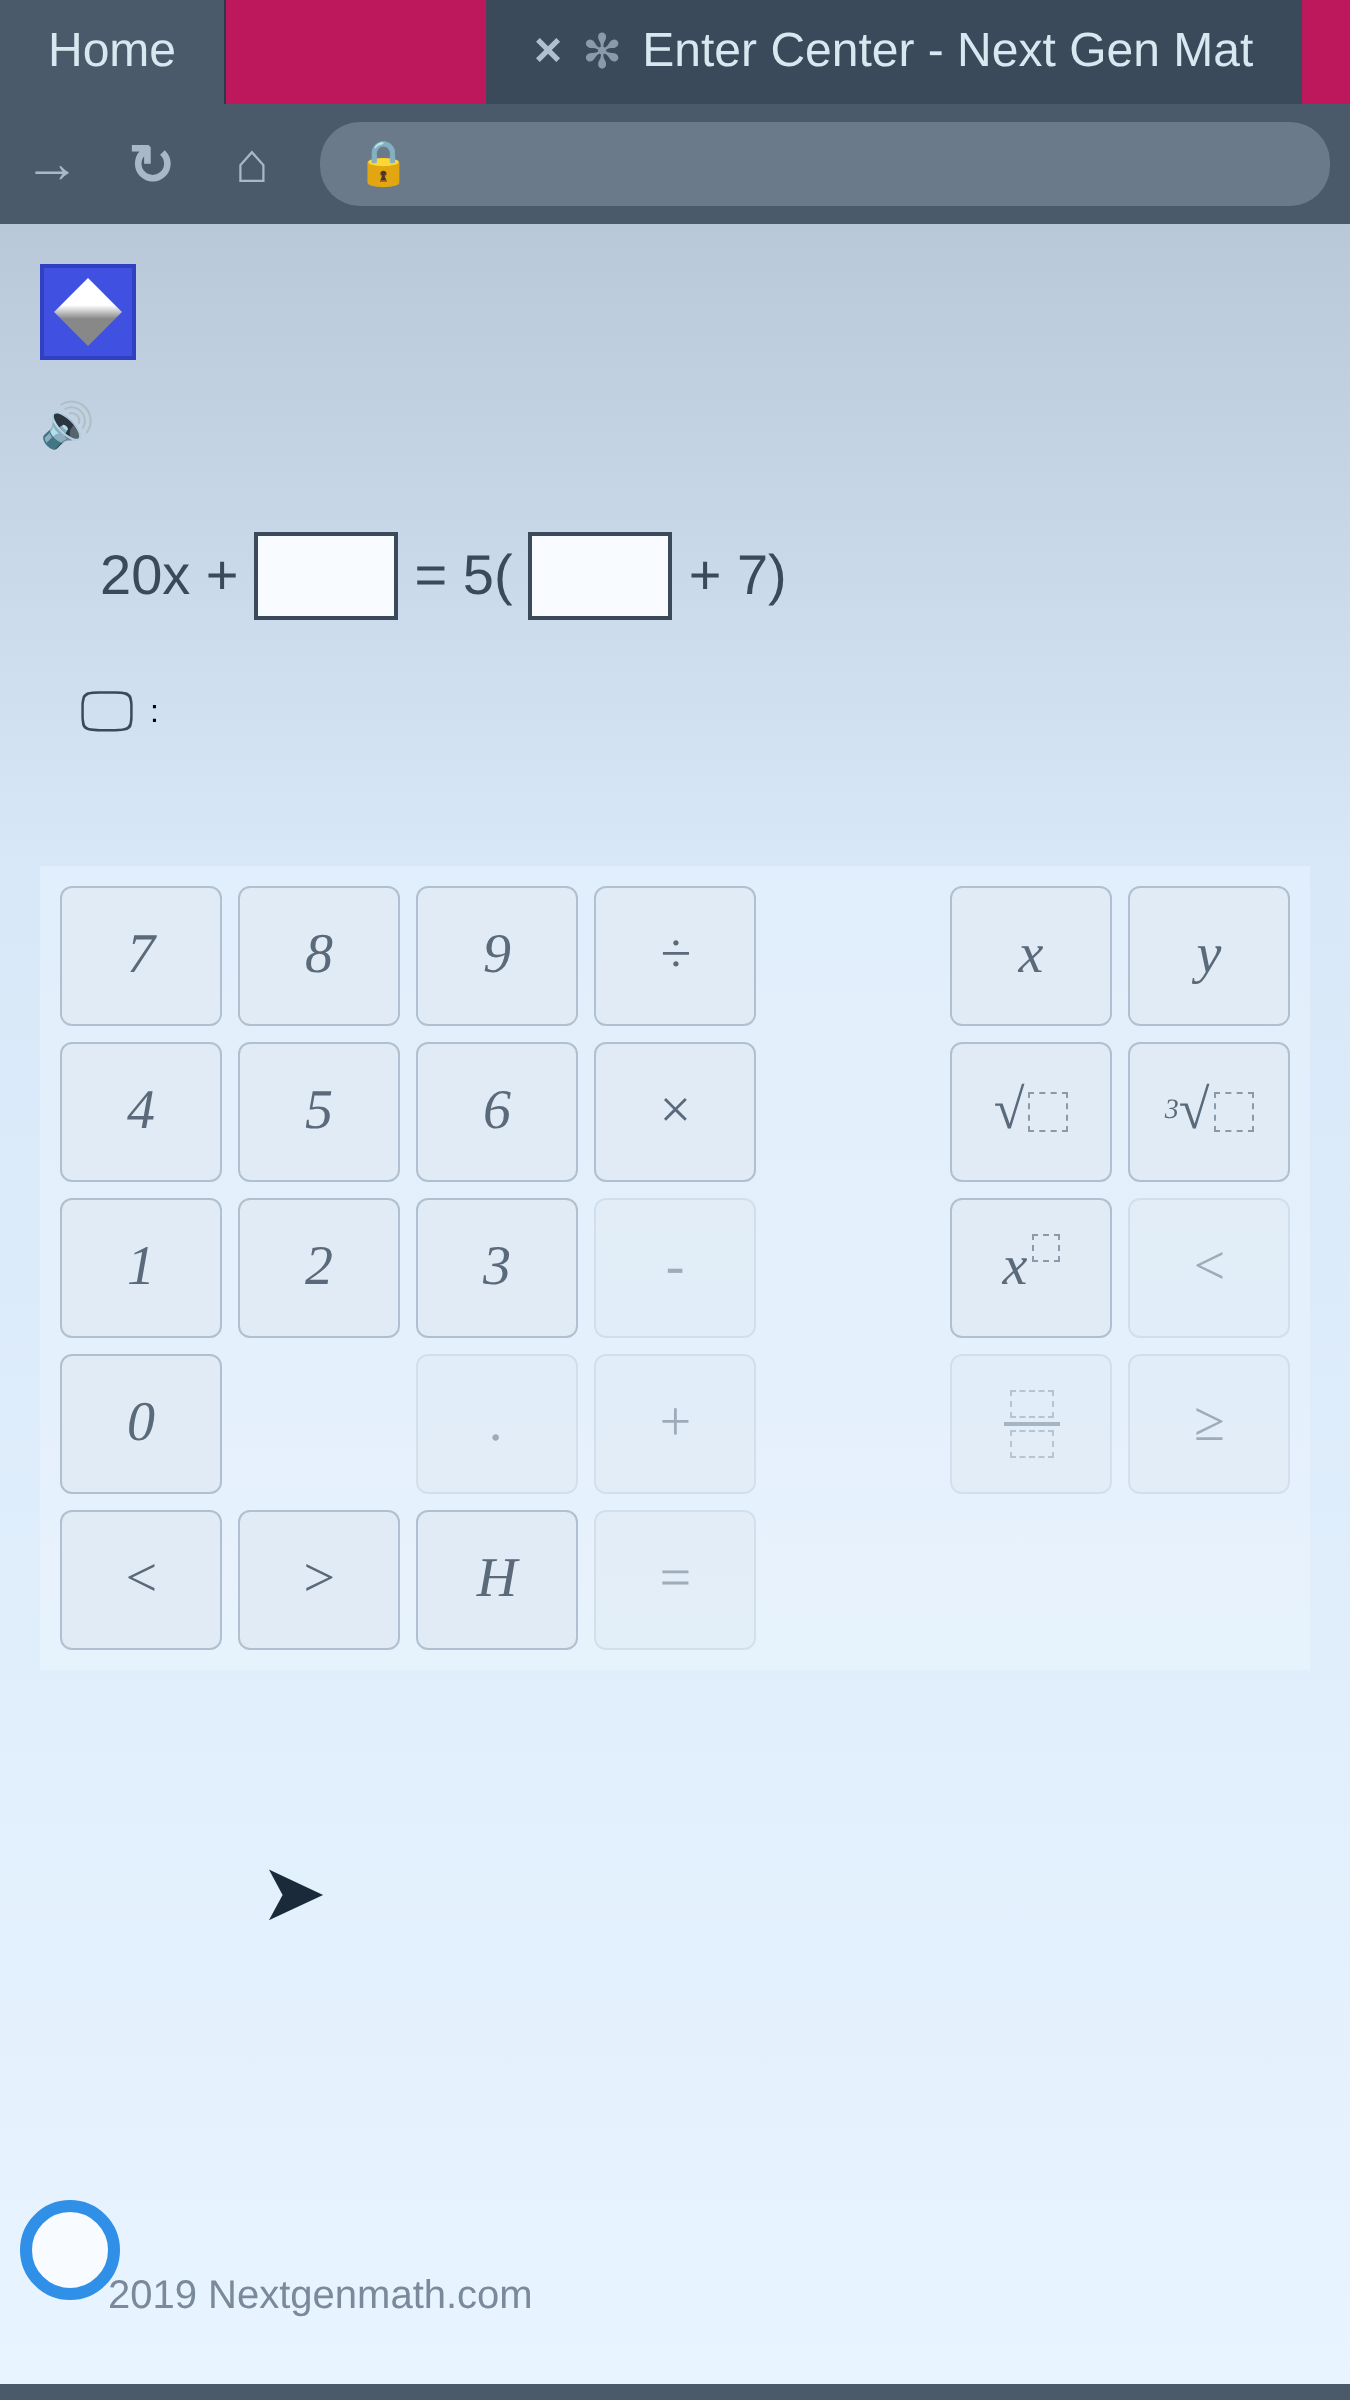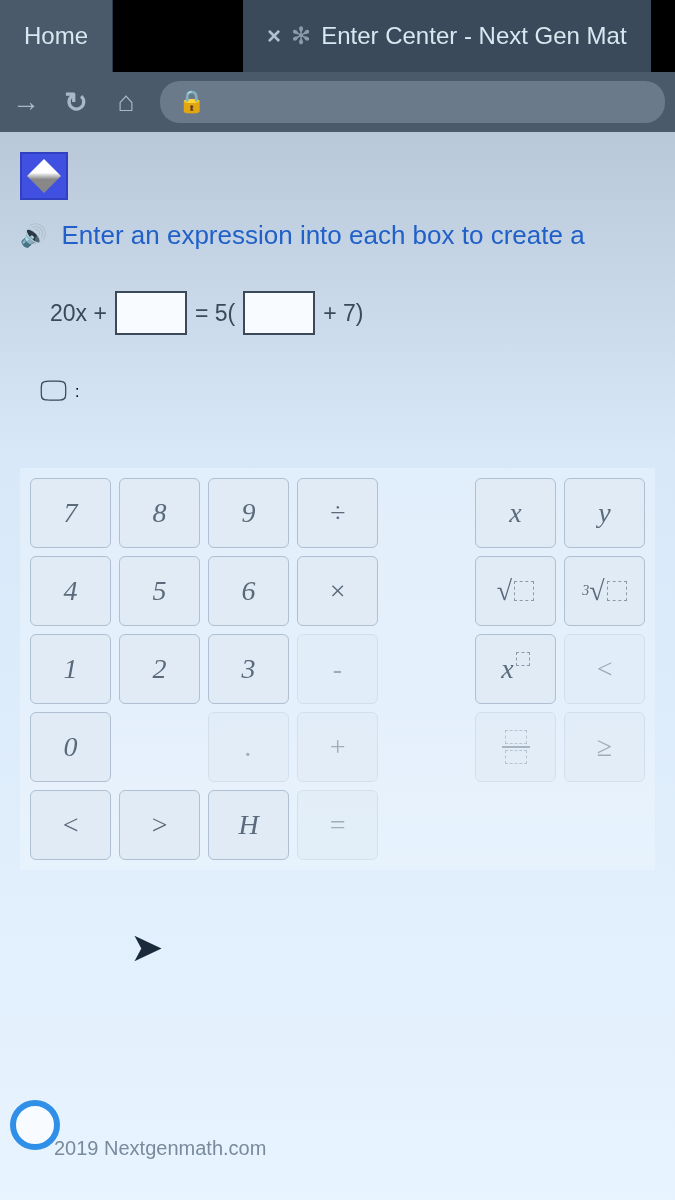--- a/index.html
+++ b/index.html
@@ -7,22 +7,22 @@
       font-family: Arial, sans-serif;
       width: 675px;
       height: 1200px;
       background: linear-gradient(180deg, #5a6b7a 0%, #4a5a6a 100%);
       overflow: hidden;
       position: relative;
     }
     
     .tab-bar {
       display: flex;
-      height: 72px;
-      background: #000000;
+      height: 52px;
+      background: #be185d;
       align-items: flex-end;
     }
     
     .tab {
       padding: 12px 24px;
       color: #d8e8f0;
       font-size: 24px;
       font-weight: 500;
       height: 100%;
       display: flex;
@@ -124,26 +124,26 @@
       color: #4a5a6a;
       font-size: 22px;
     }
     
     .instruction {
       color: #2060c8;
       font-size: 26px;
     }
     
     .equation {
-      font-size: 23px;
+      font-size: 28px;
       color: #3a4a5a;
       display: flex;
       align-items: center;
       gap: 8px;
-      margin: 30px 0 40px 30px;
+      margin: 30px 0 30px 30px;
     }
     
     .eq-box {
       border: 2px solid #3a4a5a;
       width: 72px;
       height: 44px;
       background: #f8fbff;
       display: inline-block;
     }
     
@@ -276,21 +276,20 @@
   </div>
 </div>
 
 <div class="content">
   <div class="color-tool">
     <div class="pencil"></div>
   </div>
 
   <div class="instruction-row">
     <span class="speaker-icon">🔊</span>
-    <span class="instruction">Enter an expression into each box to create a</span>
   </div>
 
   <div class="equation">
     <span>20x +</span>
     <span class="eq-box"></span>
     <span>= 5(</span>
     <span class="eq-box"></span>
     <span>+ 7)</span>
   </div>
 

